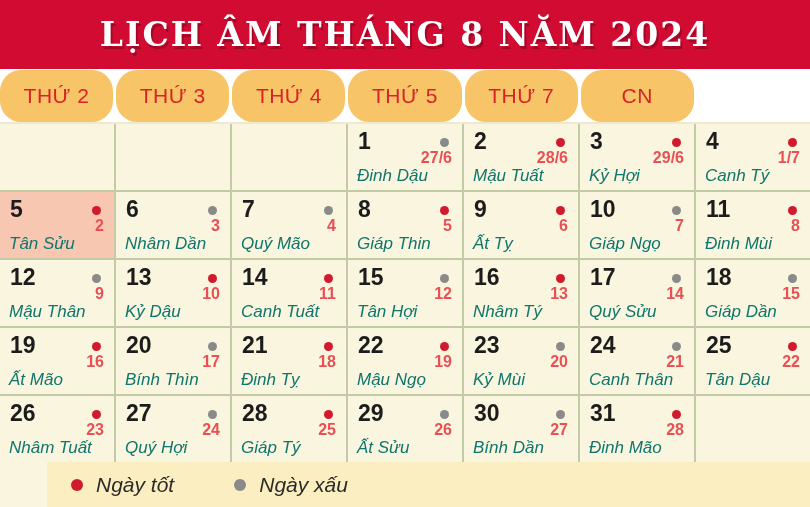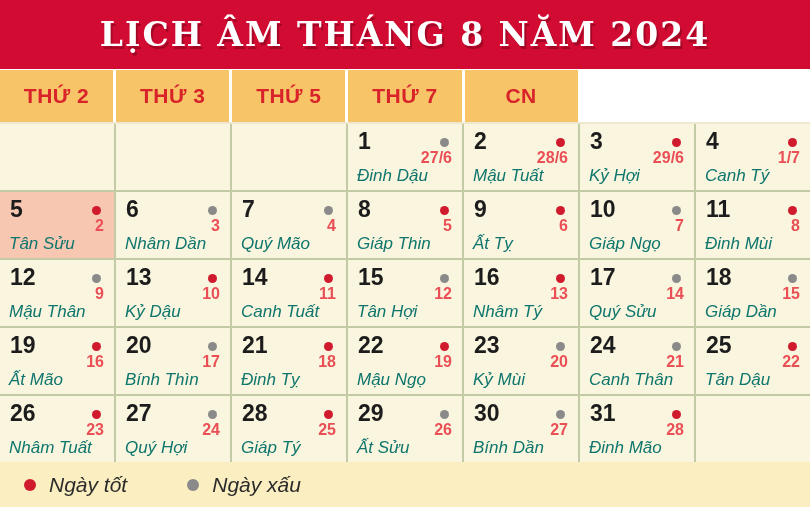--- a/index.html
+++ b/index.html
@@ -47,26 +47,27 @@
     height: 53px;
     background: #FFFFFF;
     display: grid;
     grid-template-columns: repeat(7, 1fr);
     column-gap: 3px;
     border-top: 1px solid #FFFFFF;
   }
   .weekday-cell {
     background: var(--header-bg);
     color: var(--header-text);
-    font-weight: bold;
+    font-weight: normal;
     font-size: 21px;
     display: flex;
     align-items: center;
     justify-content: center;
     letter-spacing: 0.5px;
+    border-radius: 21px;
   }
 
   .grid {
     height: 340px;
     background: var(--grid-line);
     display: grid;
     grid-template-columns: repeat(7, 1fr);
     grid-template-rows: repeat(5, 1fr);
     gap: 2px;
     border-top: 2px solid #EDE8CF;
@@ -112,20 +113,21 @@
     white-space: nowrap;
   }
 
   .legend {
     height: 45px;
     background: var(--legend-bg);
     display: flex;
     align-items: center;
     padding-left: 24px;
     gap: 60px;
+    margin-left: 47px;
   }
   .legend-item {
     display: flex;
     align-items: center;
     gap: 13px;
   }
   .legend-dot {
     width: 12px;
     height: 12px;
     border-radius: 50%;
@@ -142,20 +144,21 @@
 </head>
 <body>
 
 <div class="calendar">
   <div class="banner">
     <h1>LỊCH ÂM THÁNG 8 NĂM 2024</h1>
   </div>
   <div class="weekday-row">
       <div class="weekday-cell">THỨ 2</div>
       <div class="weekday-cell">THỨ 3</div>
+      <div class="weekday-cell">THỨ 4</div>
       <div class="weekday-cell">THỨ 5</div>
       <div class="weekday-cell">THỨ 7</div>
       <div class="weekday-cell">CN</div>
     </div>
   <div class="grid">
       <div class="cell"></div>
       <div class="cell"></div>
       <div class="cell"></div>
       <div class="cell">
         <span class="daynum">1</span>

